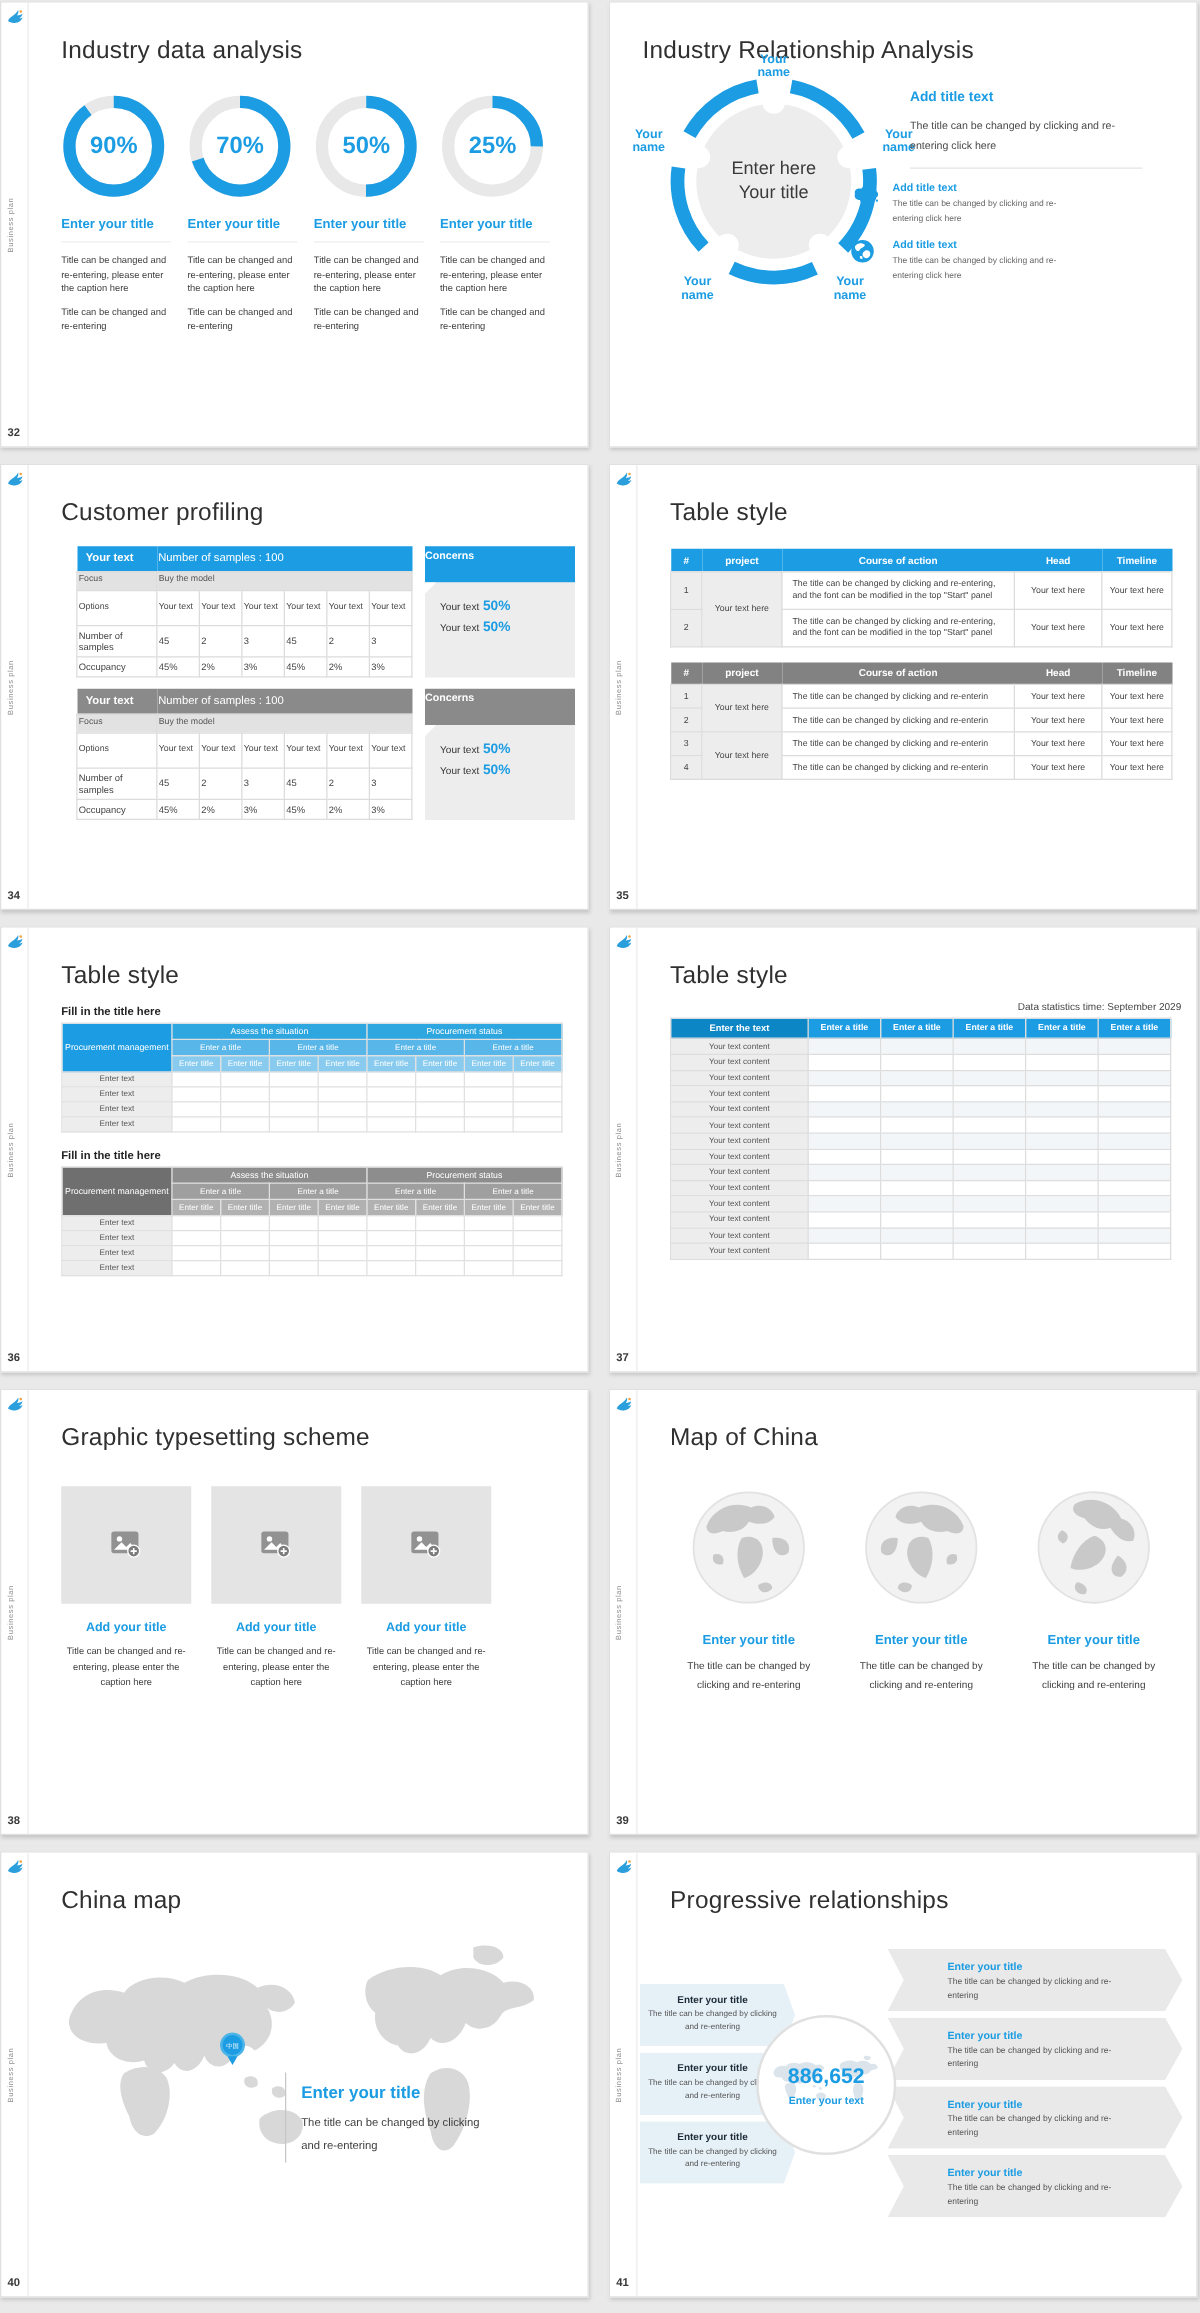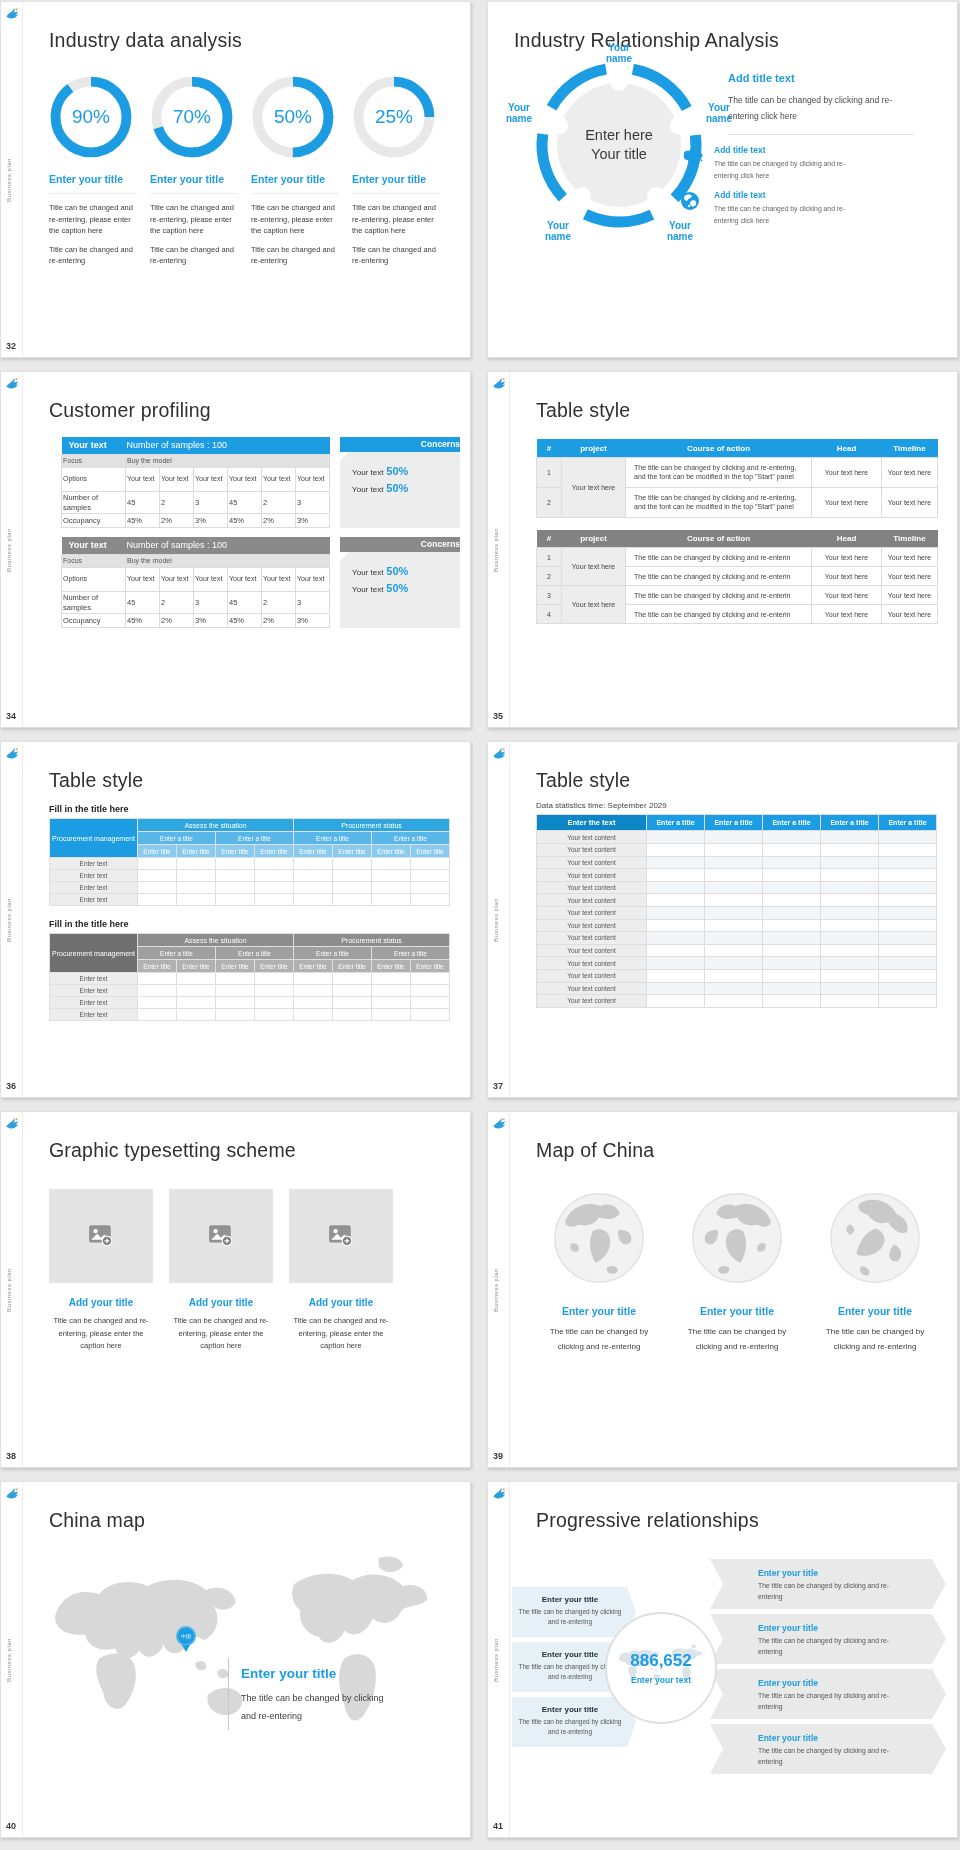--- a/index.html
+++ b/index.html
@@ -11,21 +11,21 @@
 .bp{position:absolute;top:50%;left:5px;transform:translateY(-50%) rotate(180deg);writing-mode:vertical-rl;font-size:6px;color:#8f8f8f;letter-spacing:.5px;white-space:nowrap}
 .pnum{position:absolute;bottom:6px;left:5px;font-size:9px;font-weight:700;color:#3a3a3a}
 .content{flex:1;position:relative;padding:12px 12px 0 26px}
 .stitle{font-size:19.5px;font-weight:400;color:#303030;margin-top:16px;line-height:1.1;letter-spacing:.2px}
 
 .donuts{display:flex;margin-top:24px}
 .dcol{width:101px}
 .donut{position:relative;width:84px;height:84px}
 .trk{fill:none;stroke:#e8e8e8;stroke-width:10.5}
 .arc{fill:none;stroke:#1b9ce3;stroke-width:10.5}
-.dpct{position:absolute;inset:0;display:flex;align-items:center;justify-content:center;font-size:19px;font-weight:400;color:#1b9ce3}
+.dpct{position:absolute;inset:0;display:flex;align-items:center;justify-content:center;font-size:19px;font-weight:700;color:#1b9ce3}
 .dtitle{margin-top:14px;font-size:10.5px;font-weight:700;color:#1b9ce3;width:88px;padding-bottom:8px;border-bottom:1px solid #eee}
 .dcap{margin-top:8px;font-size:7.5px;color:#3d3d3d;line-height:1.5;width:90px}
 
 .ring{position:absolute;left:36px;top:48px;width:190px;height:190px}
 .nname{position:absolute;font-size:10px;font-weight:700;color:#1b9ce3;text-align:center;line-height:1.12;width:44px}
 .nn-t{top:-8px;left:73px}.nn-l{top:52px;left:-27px}.nn-r{top:52px;left:173px}.nn-bl{top:170px;left:12px}.nn-br{top:170px;left:134px}
 .ncenter{position:absolute;inset:0;display:flex;flex-direction:column;align-items:center;justify-content:center;text-align:center;font-size:14.5px;color:#3a3a3a;line-height:1.3}
 .rcol{position:absolute;left:192px;top:70px;width:234px}
 .rtitle{font-size:11px;font-weight:700;color:#1b9ce3;margin-left:48px}
 .rbody{margin:8px 0 0 48px;font-size:8.5px;color:#4a4a4a;line-height:1.9}
@@ -41,21 +41,21 @@
 .cp-wrap+.cp-wrap{margin-top:9px}
 .cp-t{width:268px;font-size:7px;color:#444}
 .cp-t td{border:1px solid #dcdcdc;line-height:1.25;padding:1px}
 .cp-head td{border:none;color:#fff;font-size:9px;height:17px}
 .bluet .cp-head td{background:#1b9ce3}
 .grayt .cp-head td{background:#8a8a8a}
 .cp-head .hl{font-weight:700;text-align:left;padding-left:7px}
 .cp-sub td{background:#e2e2e2;height:13px;color:#555}
 .cp-opt td{height:24px}.cp-num td{height:22px;font-size:7.5px}.cp-occ td{height:14px;font-size:7.5px}
 .concerns{width:120px}
-.cn-head{height:15px;color:#fff;font-weight:700;font-size:8.5px;text-align:right;line-height:15px}
+.cn-head{height:29px;color:#fff;font-weight:700;font-size:8.5px;text-align:left;line-height:15px}
 .blue2{background:#1b9ce3}.gray2{background:#8a8a8a}
 .cn-body{background:#ededed;height:76px;position:relative;padding:13px 0 0 12px}
 .cn-body:before{content:"";position:absolute;left:0;top:0;border-left:9px solid #fff;border-bottom:9px solid transparent}
 .cn-line{font-size:8px;color:#333;margin-bottom:5px}
 .cn-line b{font-size:11px;font-weight:700;color:#1b9ce3;margin-left:3px}
 
 .ts-t{width:401px;margin-top:18px;font-size:7px;color:#444}
 .ts-t+.ts-t{margin-top:12px}
 .ts-t td{border:1px solid #dcdcdc;text-align:center;padding:1px 3px;line-height:1.4}
 .ts-h td{border:none;color:#fff;font-weight:700;font-size:8px;height:18px}
@@ -73,21 +73,21 @@
 .b-s{background:#58b6e8}
 .b-c{background:#88cbee}
 .g-corner{background:#6f6f6f;font-size:7px}
 .g-g{background:#8d8d8d;font-size:7px}
 .g-s{background:#9f9f9f}
 .g-c{background:#b1b1b1}
 .pm .lbl{background:#ededed;color:#555}
 .pm .emp{background:#fff}
 .pm .brow td{height:12px}
 
-.cap37{margin-top:10px;text-align:left;font-size:8px;color:#444}
+.cap37{margin-top:10px;text-align:right;font-size:8px;color:#444}
 .dt{width:400px;margin-top:4px;font-size:6.5px;color:#555}
 .dt td{border:1px solid #ddd;height:12.6px;text-align:center;padding:0}
 .dt .h1{background:#0d86c6;color:#fff;font-weight:700;font-size:7.5px;height:16px}
 .dt .h2{background:#1b9ce3;color:#fff;font-weight:700;font-size:7px;height:16px}
 .dt .rl{background:#ededed}
 .dt .odd td.dc{background:#f3f6f9}
 
 .g38{display:flex;gap:16px;margin-top:28px}
 .gcol{width:104px;text-align:center}
 .gbox{width:104px;height:94px;background:#e4e4e4;display:flex;align-items:center;justify-content:center}

